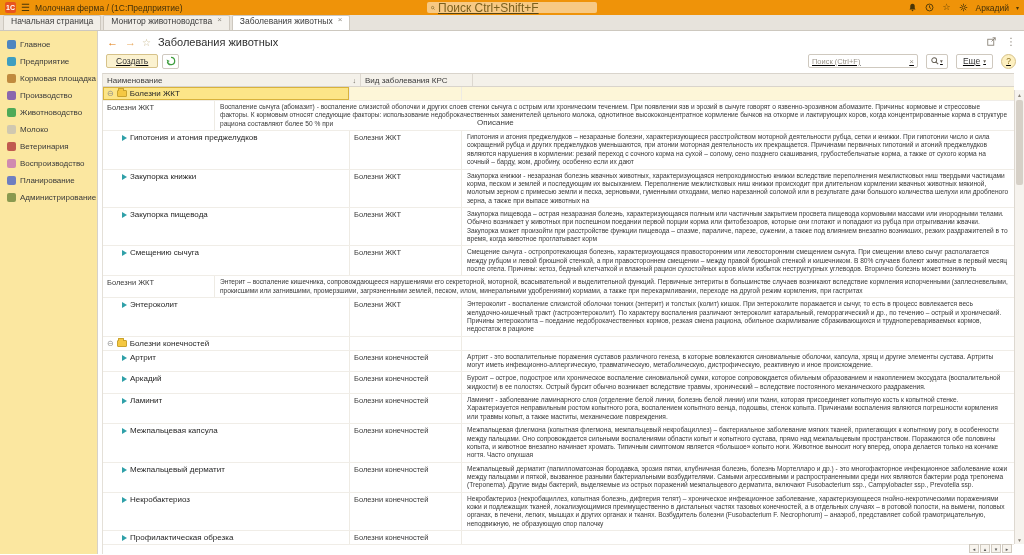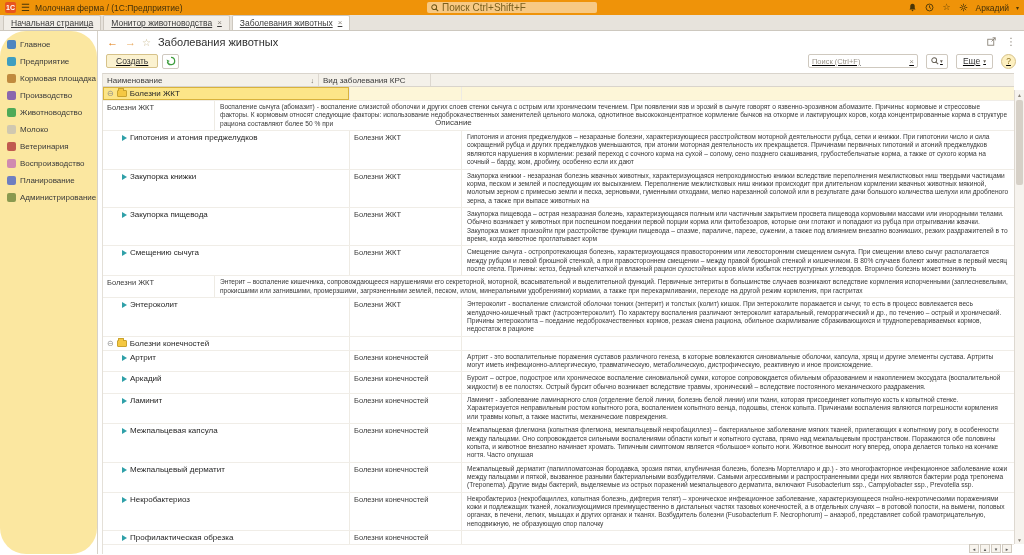--- a/index.html
+++ b/index.html
@@ -8,41 +8,41 @@
 
   
   .topbar { position:relative; height:15px; background:#ef9309; display:flex; align-items:center;
     padding:0 5px; gap:5px; }
   .logo { width:11px; height:11px; background:#e8541e; color:#fff; font-size:7px; font-weight:bold;
     border-radius:2px; display:flex; align-items:center; justify-content:center; }
   .hamburger { color:#4a3608; font-size:10px; line-height:1; cursor:pointer; }
   .app-title { color:#42300a; font-size:8.5px; white-space:nowrap; }
   .tb-search { position:absolute; left:50%; transform:translateX(-50%); width:170px; height:11px;
     background:rgba(255,255,255,.5); border-radius:2px; display:flex; align-items:center; gap:3px; padding:0 4px; }
-  .tb-search input { border:none; background:transparent; outline:none; flex:1; font-size:10px;
-    color:#5a4410; font-family:"Liberation Sans",sans-serif; }
+  .tb-search input { border:none; background:transparent; outline:none; flex:1; font-size:12px;
+    color:#5a4410; font-family:"Liberation Sans",sans-serif;text-decoration:underline; }
   .tb-search input::placeholder { color:#7a5f1d; }
   .tb-right { margin-left:auto; display:flex; align-items:center; gap:7px; color:#4a3608; }
   .tb-ic { width:10px; height:10px; display:flex; align-items:center; justify-content:center;
     font-size:9px; line-height:1; cursor:pointer; }
   .tb-user { font-size:8.5px; color:#42300a; cursor:pointer; }
   .tb-chev { font-size:6px; color:#4a3608; cursor:pointer; }
 
   
   .tabbar { height:16px; background:#e7e3dc; border-bottom:1px solid #cdc8bf; display:flex;
     align-items:flex-end; padding-left:3px; gap:2px; }
   .tab { height:15px; padding:0 7px; background:#f1eee8; border:1px solid #cdc8bf; border-bottom:none;
-    border-radius:2px 2px 0 0; display:flex; align-items:center; gap:5px; font-size:8.5px; color:#3c3c3c;
-    cursor:pointer; white-space:nowrap;text-decoration:underline; }
+    border-radius:2px 2px 0 0; display:flex; align-items:flex-start; gap:5px; font-size:8.5px; color:#3c3c3c;
+    cursor:pointer; white-space:nowrap; }
   .tab.active { background:#ffffff; }
   .tab-close { color:#8f8a80; font-size:8px; line-height:1; cursor:pointer; }
 
   
   .shell { display:flex; height:523px; }
-  .sidebar { width:97px; background:#fbe7a0; padding-top:5px; overflow:hidden; flex:none;border-radius:26px; }
+  .sidebar { width:97px; background:#fbe7a0; padding-top:5px; overflow:hidden; flex:none; }
   .side-item { display:flex; align-items:center; gap:4px; padding:4px 3px 4px 7px; font-size:8px;
     color:#3a3a3a; cursor:pointer; white-space:nowrap; }
   .side-ic { width:9px; height:9px; border-radius:2px; flex:none; }
 
   .main { flex:1; position:relative; background:#fff; border-left:1px solid #d6d1c8;
     display:flex; flex-direction:column; overflow:hidden; }
 
   
   .title-row { height:22px; display:flex; align-items:center; gap:5px; padding:0 8px; flex:none; }
   .nav-btn { width:13px; height:13px; display:flex; align-items:center; justify-content:center;
@@ -73,21 +73,21 @@
     color:#333; padding:0 6px; display:flex; align-items:center; gap:3px; cursor:pointer; }
   .btn-help { width:15px; height:15px; border-radius:50%; background:#fdf0c0; border:1px solid #d6c28a;
     color:#8a6d1f; font-size:8.5px; display:flex; align-items:center; justify-content:center; cursor:pointer; }
 
   
   .grid { flex:1; position:relative; overflow:hidden; border-top:1px solid #d9d4cc;
     border-left:1px solid #e4e0d8; margin-left:4px; margin-right:10px; }
   .thead { display:flex; height:13px; background:#f4f1ea; border-bottom:1px solid #d9d4cc;
     font-size:8px; color:#3c3c3c; }
   .th { display:flex; align-items:center; padding:0 4px; border-right:1px solid #ddd8d0; cursor:pointer; }
-  .th.c1 { width:216px; }
+  .th.c1 { width:258px; }
   .th.c2 { width:112px; }
   .th.c3 { flex:1; border-right:none;margin-top:48px; }
   .sort-arrow { margin-left:auto; font-size:7px; color:#6a6459; }
 
   .tbody { }
   .trow { display:flex; border-bottom:1px solid #f0ede7; background:#fff; cursor:pointer; }
   .cell { border-right:1px solid #eeebe4; }
   .c1c { width:247px; display:flex; align-items:flex-start; gap:3px; padding:2px 3px 2px 4px; }
   .c2c { width:112px; font-size:7.5px; color:#3a3a3a; padding:2px 4px; }
   .c3c { flex:1; border-right:none; font-size:6.6px; line-height:1.27; color:#3a3a3a; padding:2px 5px; }

